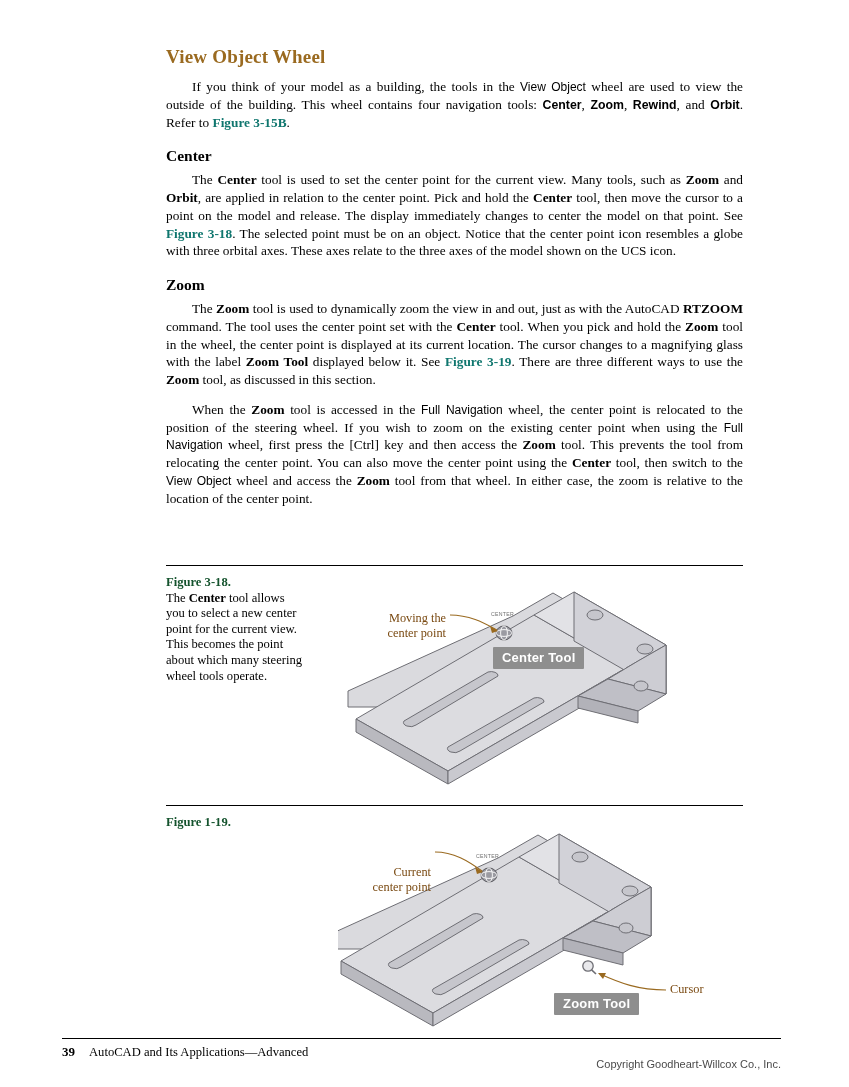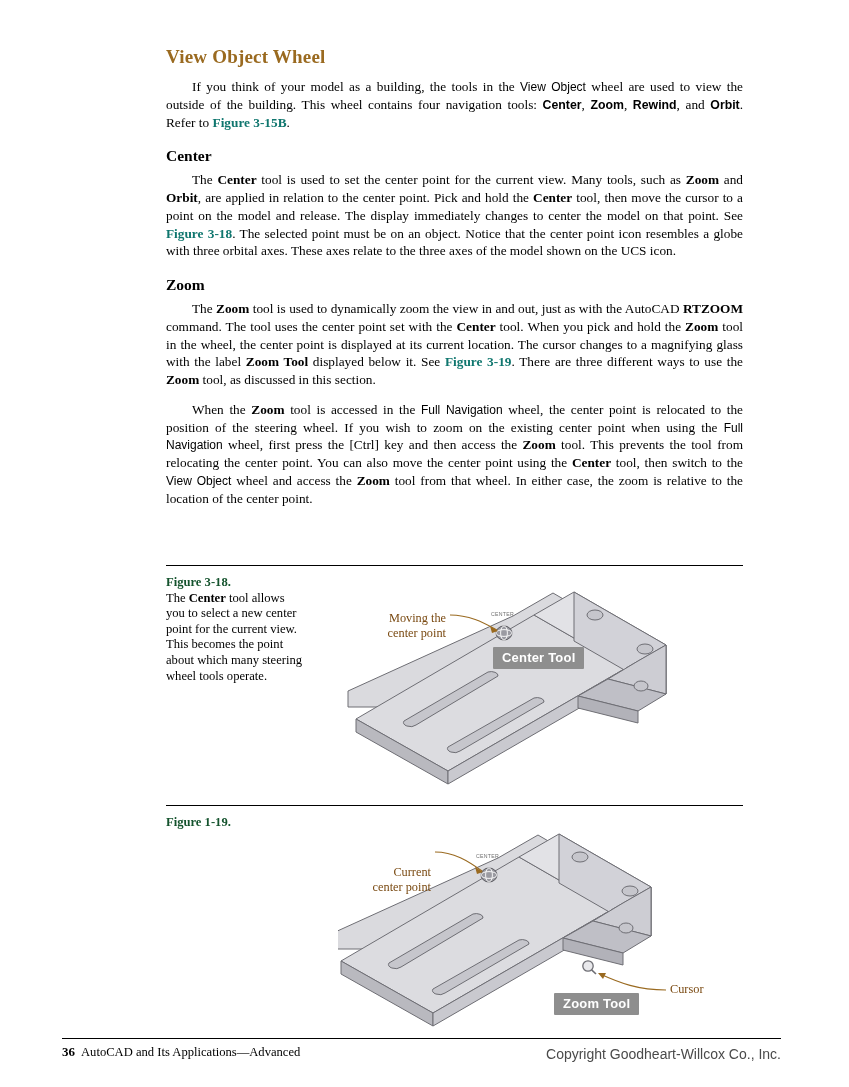--- a/index.html
+++ b/index.html
@@ -133,28 +133,28 @@
     top: 1044px;
     left: 62px;
     width: 719px;
     font-size: 12.6px;
   }
   .footer .pg {
     font-weight: bold;
     font-size: 13px;
   }
   .footer .book {
-    margin-left: 6px;
+    margin-left: 14px;
   }
   .footer .copy {
     position: absolute;
     right: 0;
-    top: 2px;
+    top: 14px;
     font-family: "Liberation Sans", sans-serif;
-    font-size: 14px;
+    font-size: 11px;
     color: #4a4a4a;
   }
   svg { display: block; }
 </style>
 </head>
 <body>
 
 <div class="page">
 
   <div class="content">
@@ -298,17 +298,17 @@
 
         <div class="tooltip" style="left:216px; top:182px;">Zoom Tool</div>
 
         <div class="label-text left-aligned" style="left:332px; top:171px;">Cursor</div>
       </div>
     </div>
   </div>
 
   <div class="footer-rule"></div>
   <div class="footer">
-    <span class="pg">36</span><span class="book">AutoCAD and Its Applications—Advanced</span>
+    <span class="pg">39</span><span class="book">AutoCAD and Its Applications—Advanced</span>
     <span class="copy">Copyright Goodheart-Willcox Co., Inc.</span>
   </div>
 
 </div>
 
 </body></html>

